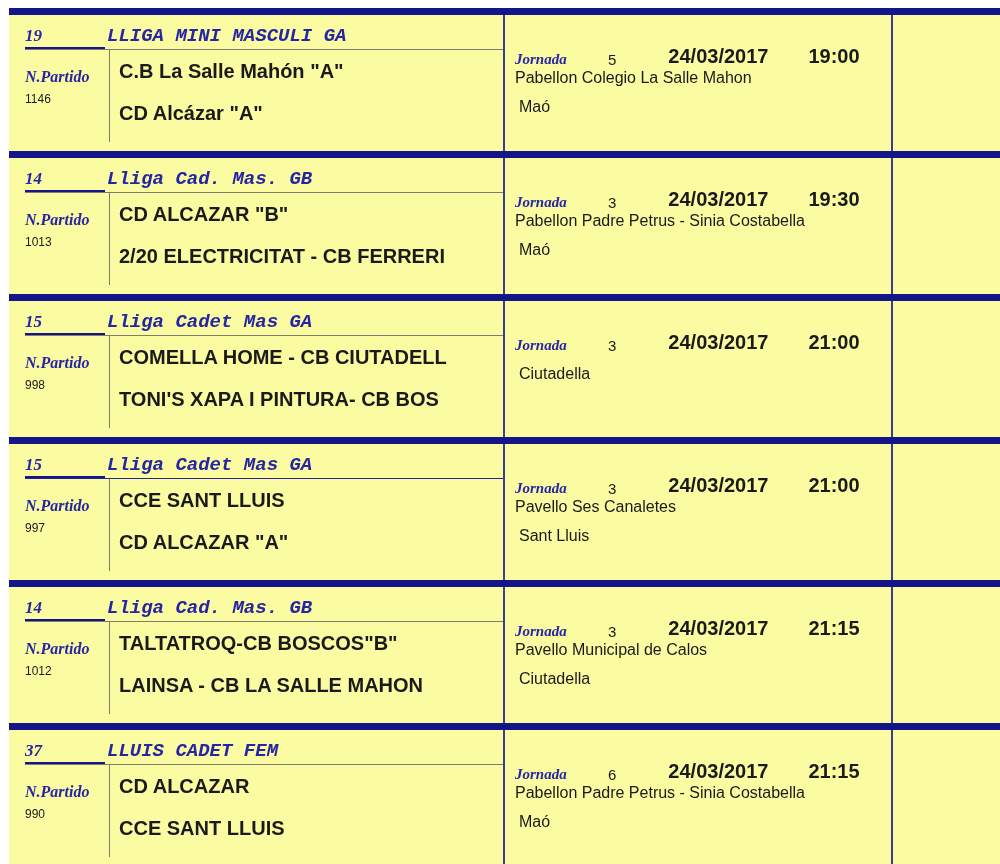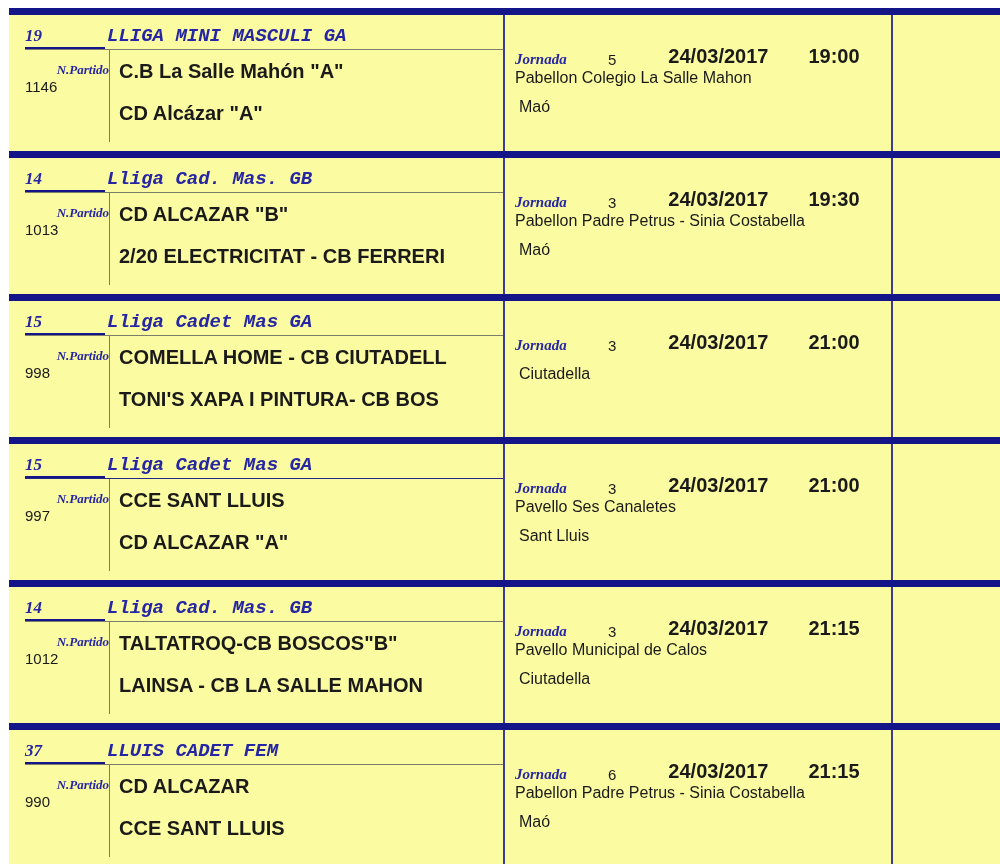--- a/index.html
+++ b/index.html
@@ -14,22 +14,22 @@
   body{width:1000px;font-family:"Liberation Sans","DejaVu Sans",sans-serif;color:var(--text_black);}
   .board{padding-top:8px;}
   .bar{height:7px;background:var(--bar_navy);margin-left:9px;}
   .card{display:flex;height:136px;background:var(--card_bg);margin-left:9px;}
   .cell-left{width:496px;box-sizing:border-box;border-right:2px solid var(--divider);display:flex;flex-direction:column;}
   .card-header{height:32px;margin-left:16px;border-bottom:1px solid var(--thin_line);display:flex;align-items:flex-end;padding-bottom:2px;}
   .row-num{font-family:"Liberation Serif","DejaVu Serif",serif;font-style:italic;font-weight:bold;font-size:17px;color:var(--label_blue);width:80px;box-sizing:border-box;border-bottom:2px solid var(--bar_navy);padding-bottom:1px;margin-bottom:-2px;}
   .league{font-family:Liberation Mono, monospace;font-style:italic;font-weight:bold;font-size:19px;color:var(--label_blue);margin-left:2px;white-space:nowrap;}
   .left-body{flex:1;display:flex;padding-left:16px;min-height:0;}
   .partido-col{width:85px;box-sizing:border-box;border-right:1px solid var(--thin_line);margin-bottom:9px;}
-  .partido-label{font-family:"Liberation Serif","DejaVu Serif",serif;font-style:italic;font-weight:bold;font-size:13px;color:var(--label_blue);margin-top:12px;text-align:right;}
-  .partido-num{font-size:15px;margin-top:0;}
+  .partido-label{font-family:"Liberation Serif","DejaVu Serif",serif;font-style:italic;font-weight:bold;font-size:16px;color:var(--label_blue);margin-top:18px;}
+  .partido-num{font-size:12px;margin-top:6px;}
   .teams-col{padding-left:9px;padding-top:10px;}
   .team{font-weight:bold;font-size:20px;line-height:22px;white-space:nowrap;}
   .team + .team{margin-top:20px;}
   .cell-mid{width:388px;box-sizing:border-box;border-right:2px solid var(--divider);padding-left:10px;}
   .jornada-row{margin-top:30px;display:flex;align-items:flex-end;}
   .jornada-label{font-family:"Liberation Serif","DejaVu Serif",serif;font-style:italic;font-weight:bold;font-size:15px;color:var(--label_blue);width:58px;}
   .jornada-num{font-size:15px;margin-left:35px;}
   .match-date{font-weight:bold;font-size:20px;margin-left:52px;white-space:nowrap;}
   .match-time{font-weight:bold;font-size:20px;margin-left:40px;white-space:nowrap;}
   .venue{font-size:16px;margin-top:1px;white-space:nowrap;}

